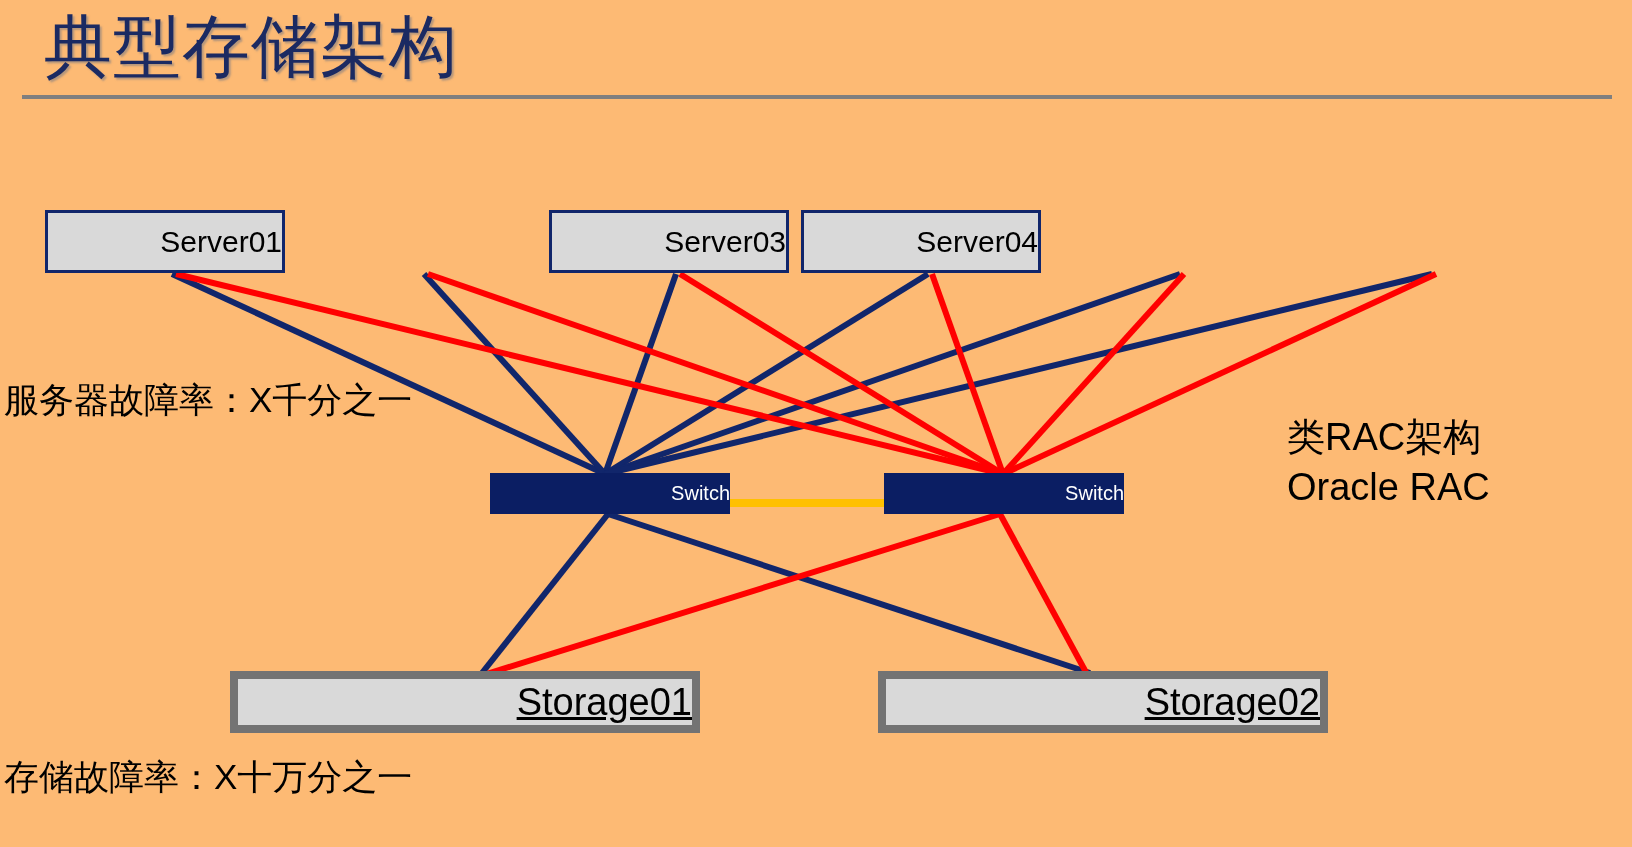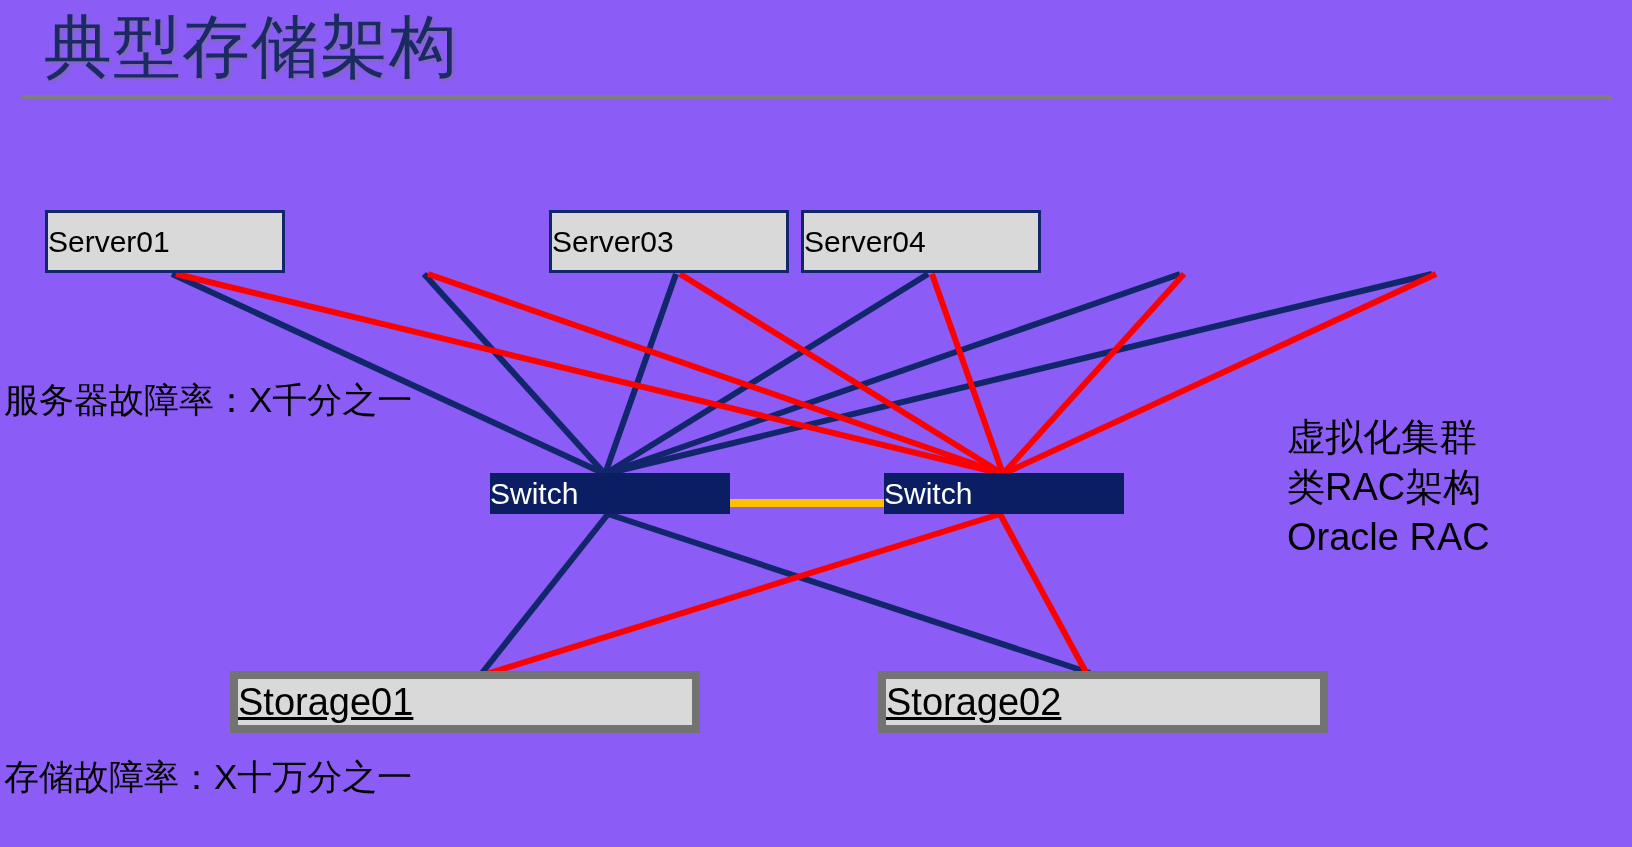--- a/index.html
+++ b/index.html
@@ -7,21 +7,21 @@
     padding: 0;
     background: #ffffff;
   }
   body {
     font-family: "Liberation Sans", "DejaVu Sans", sans-serif;
   }
   #slide {
     position: relative;
     width: 1632px;
     height: 847px;
-    background: #8b5cf6;
+    background: #fdba74;
     overflow: hidden;
   }
 
   
   #title {
     position: absolute;
     left: 44px;
     top: -2px;
     font-size: 68px;
     line-height: 96px;
@@ -48,36 +48,36 @@
     width: 1632px;
     height: 847px;
   }
 
   
   .node {
     position: absolute;
     box-sizing: border-box;
     display: flex;
     align-items: center;
-    justify-content: flex-start;
+    justify-content: flex-end;
     text-align: center;
   }
   .server {
     background: #d9d9d9;
     border: 3px solid #11266b;
     color: #000000;
     font-size: 30px;
     height: 63px;
     width: 240px;
     top: 210px;
   }
   .switch {
     background: #0b1e63;
     color: #ffffff;
-    font-size: 30px;
+    font-size: 20px;
     height: 41px;
     width: 240px;
     top: 473px;
     border: 0;
   }
   .storage {
     background: #d9d9d9;
     border: 8px solid #737373;
     color: #000000;
     font-size: 38px;
@@ -163,18 +163,17 @@
       <span>Storage01</span>
     </div>
   <div class="node storage" style="left:878px; width:450px">
       <span>Storage02</span>
     </div>
 
   <div class="annotation" style="left:4px; top:377px">服务器故障率：X千分之一</div>
   <div class="annotation" style="left:4px; top:754px">存储故障率：X十万分之一</div>
 
   <div id="note-right">
-    <div>虚拟化集群</div>
     <div>类RAC架构</div>
     <div>Oracle RAC</div>
   </div>
 
 </div>
 
 </body></html>

